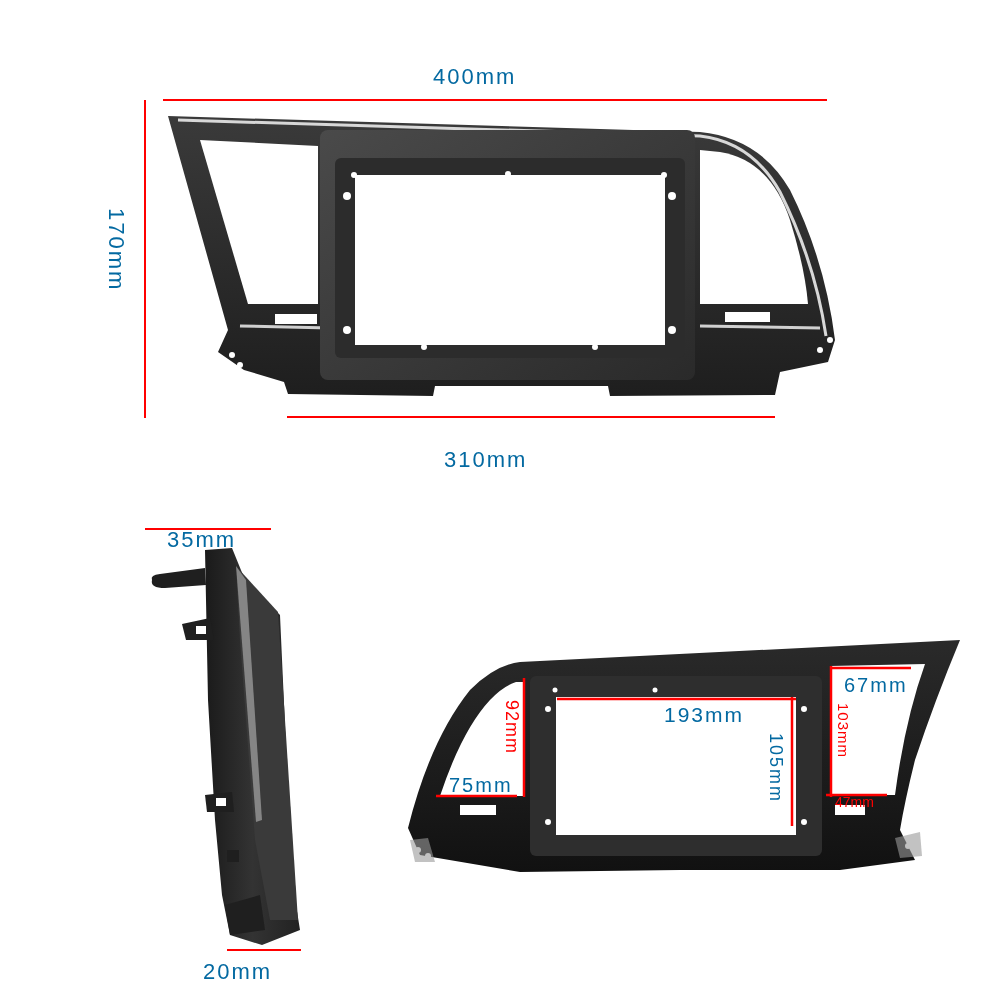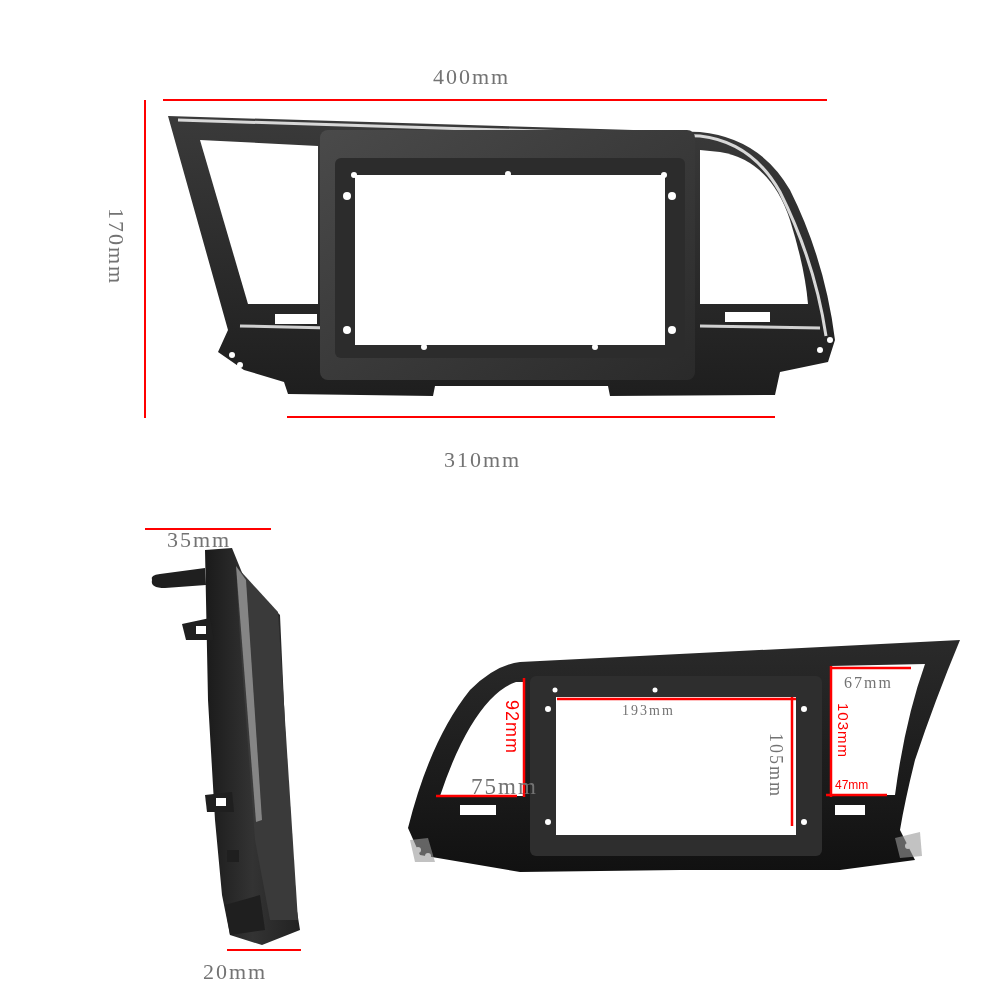--- a/index.html
+++ b/index.html
@@ -1,18 +1,18 @@
 <!DOCTYPE html>
 <html><head>
 <meta charset="utf-8">
 <style>
   html, body { margin:0; padding:0; background:#ffffff; }
   body { width:1000px; height:1000px; position:relative; overflow:hidden;
          font-family:"Liberation Sans", "DejaVu Sans", sans-serif; }
-  .lbl { position:absolute; color:#737373; font-size:22px; letter-spacing:2px; white-space:nowrap; line-height:1;font-family:Liberation Serif, serif; }
+  .lbl { position:absolute; color:#0369a1; font-size:22px; letter-spacing:2px; white-space:nowrap; line-height:1; }
   .lbl-sm { position:absolute; color:#ff0000; font-size:16px; letter-spacing:1px; white-space:nowrap; line-height:1; }
   .vert { writing-mode:vertical-rl; }
   .line { position:absolute; background:#ff0000; }
   svg { position:absolute; left:0; top:0; }
 </style>
 </head>
 <body>
 
 <div>
   <svg width="1000" height="1000">
@@ -147,19 +147,19 @@
       <line x1="436" y1="796" x2="517" y2="796"></line>
       <line x1="557" y1="699" x2="796" y2="699"></line>
       <line x1="792" y1="697" x2="792" y2="826"></line>
       <line x1="831" y1="668" x2="911" y2="668"></line>
       <line x1="831" y1="666" x2="831" y2="797"></line>
       <line x1="826" y1="795" x2="887" y2="795"></line>
     </g>
   </svg>
 
   <div class="lbl-sm vert" style="left:503px;top:700px;font-size:18px;">92mm</div>
-  <div class="lbl" style="left:449px;top:775px;font-size:23px;margin-left:22px;">75mm</div>
-  <div class="lbl" style="left:622px;top:704px;font-size:14px;">193mm</div>
+  <div class="lbl" style="left:449px;top:775px;font-size:20px;">75mm</div>
+  <div class="lbl" style="left:664px;top:704px;font-size:21px;">193mm</div>
   <div class="lbl vert" style="left:767px;top:733px;font-size:18px;">105mm</div>
-  <div class="lbl" style="left:844px;top:675px;font-size:16px;">67mm</div>
+  <div class="lbl" style="left:844px;top:675px;font-size:20px;">67mm</div>
   <div class="lbl-sm vert" style="left:836px;top:703px;font-size:15px;">103mm</div>
-  <div class="lbl-sm" style="left:835px;top:779px;font-size:12px;letter-spacing:0;text-align:center;">47mm</div>
+  <div class="lbl-sm" style="left:835px;top:795px;font-size:14px;letter-spacing:0;text-align:center;">47mm</div>
 </div>
 
 </body></html>

